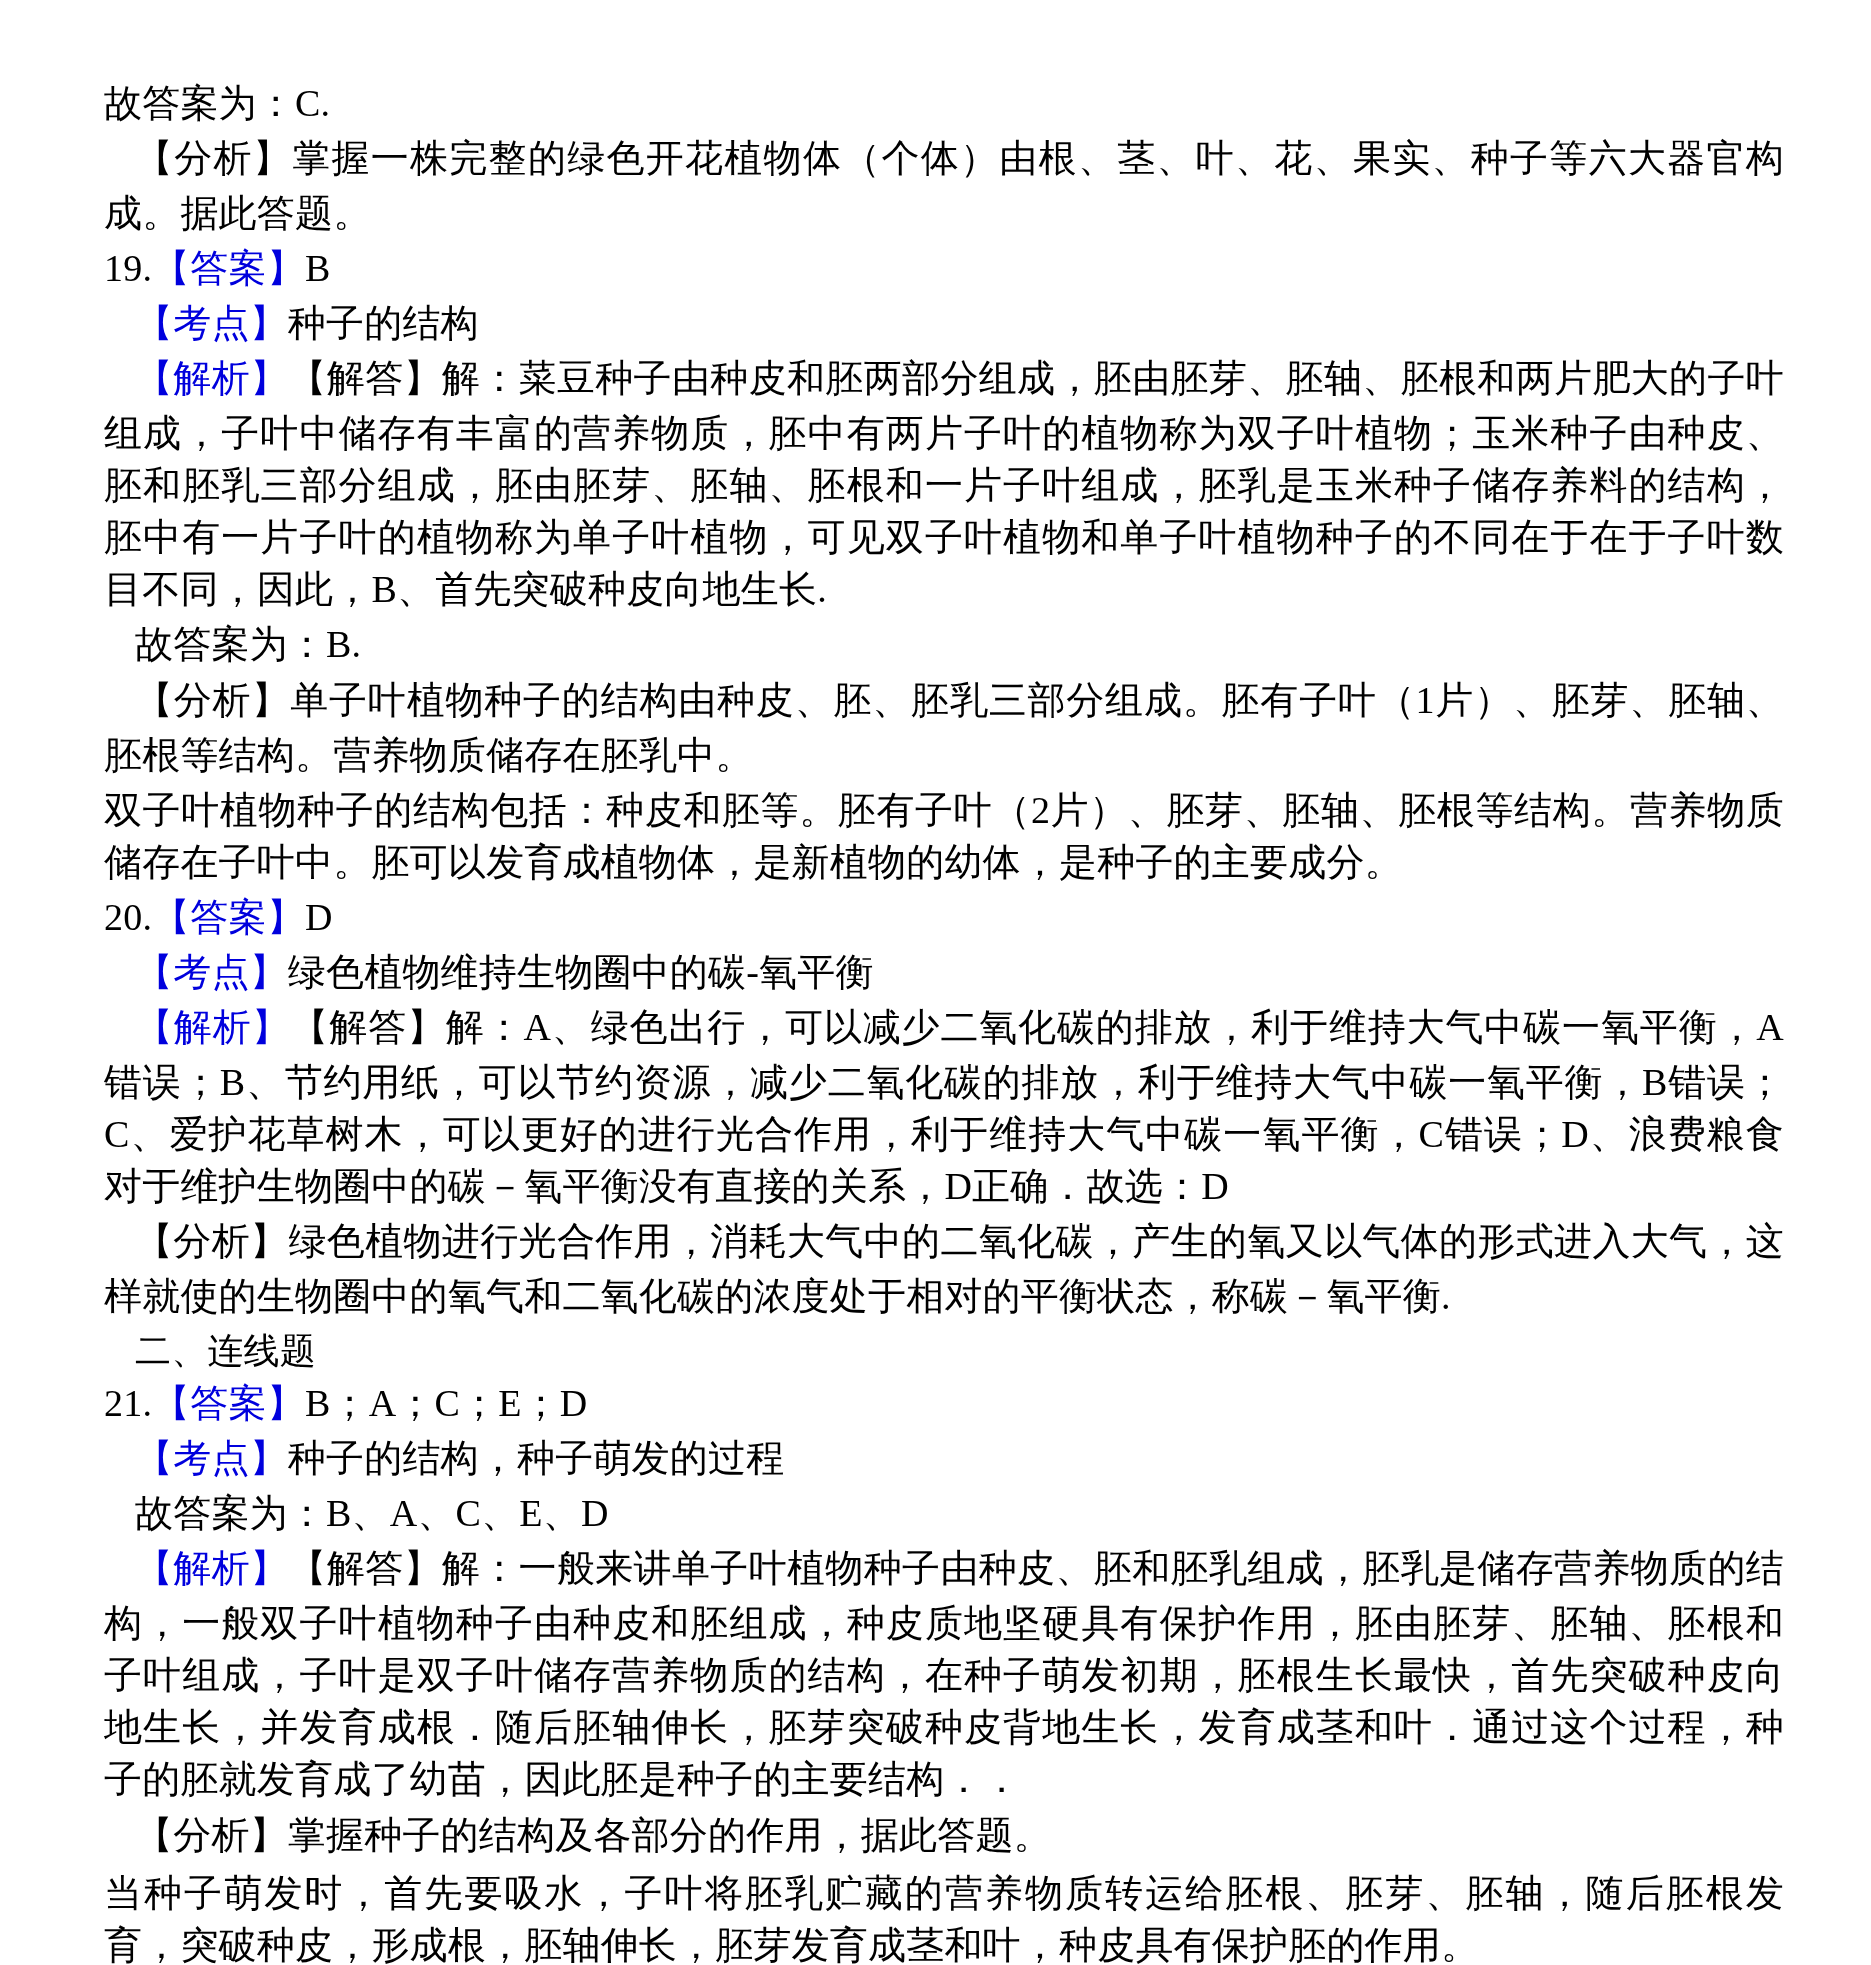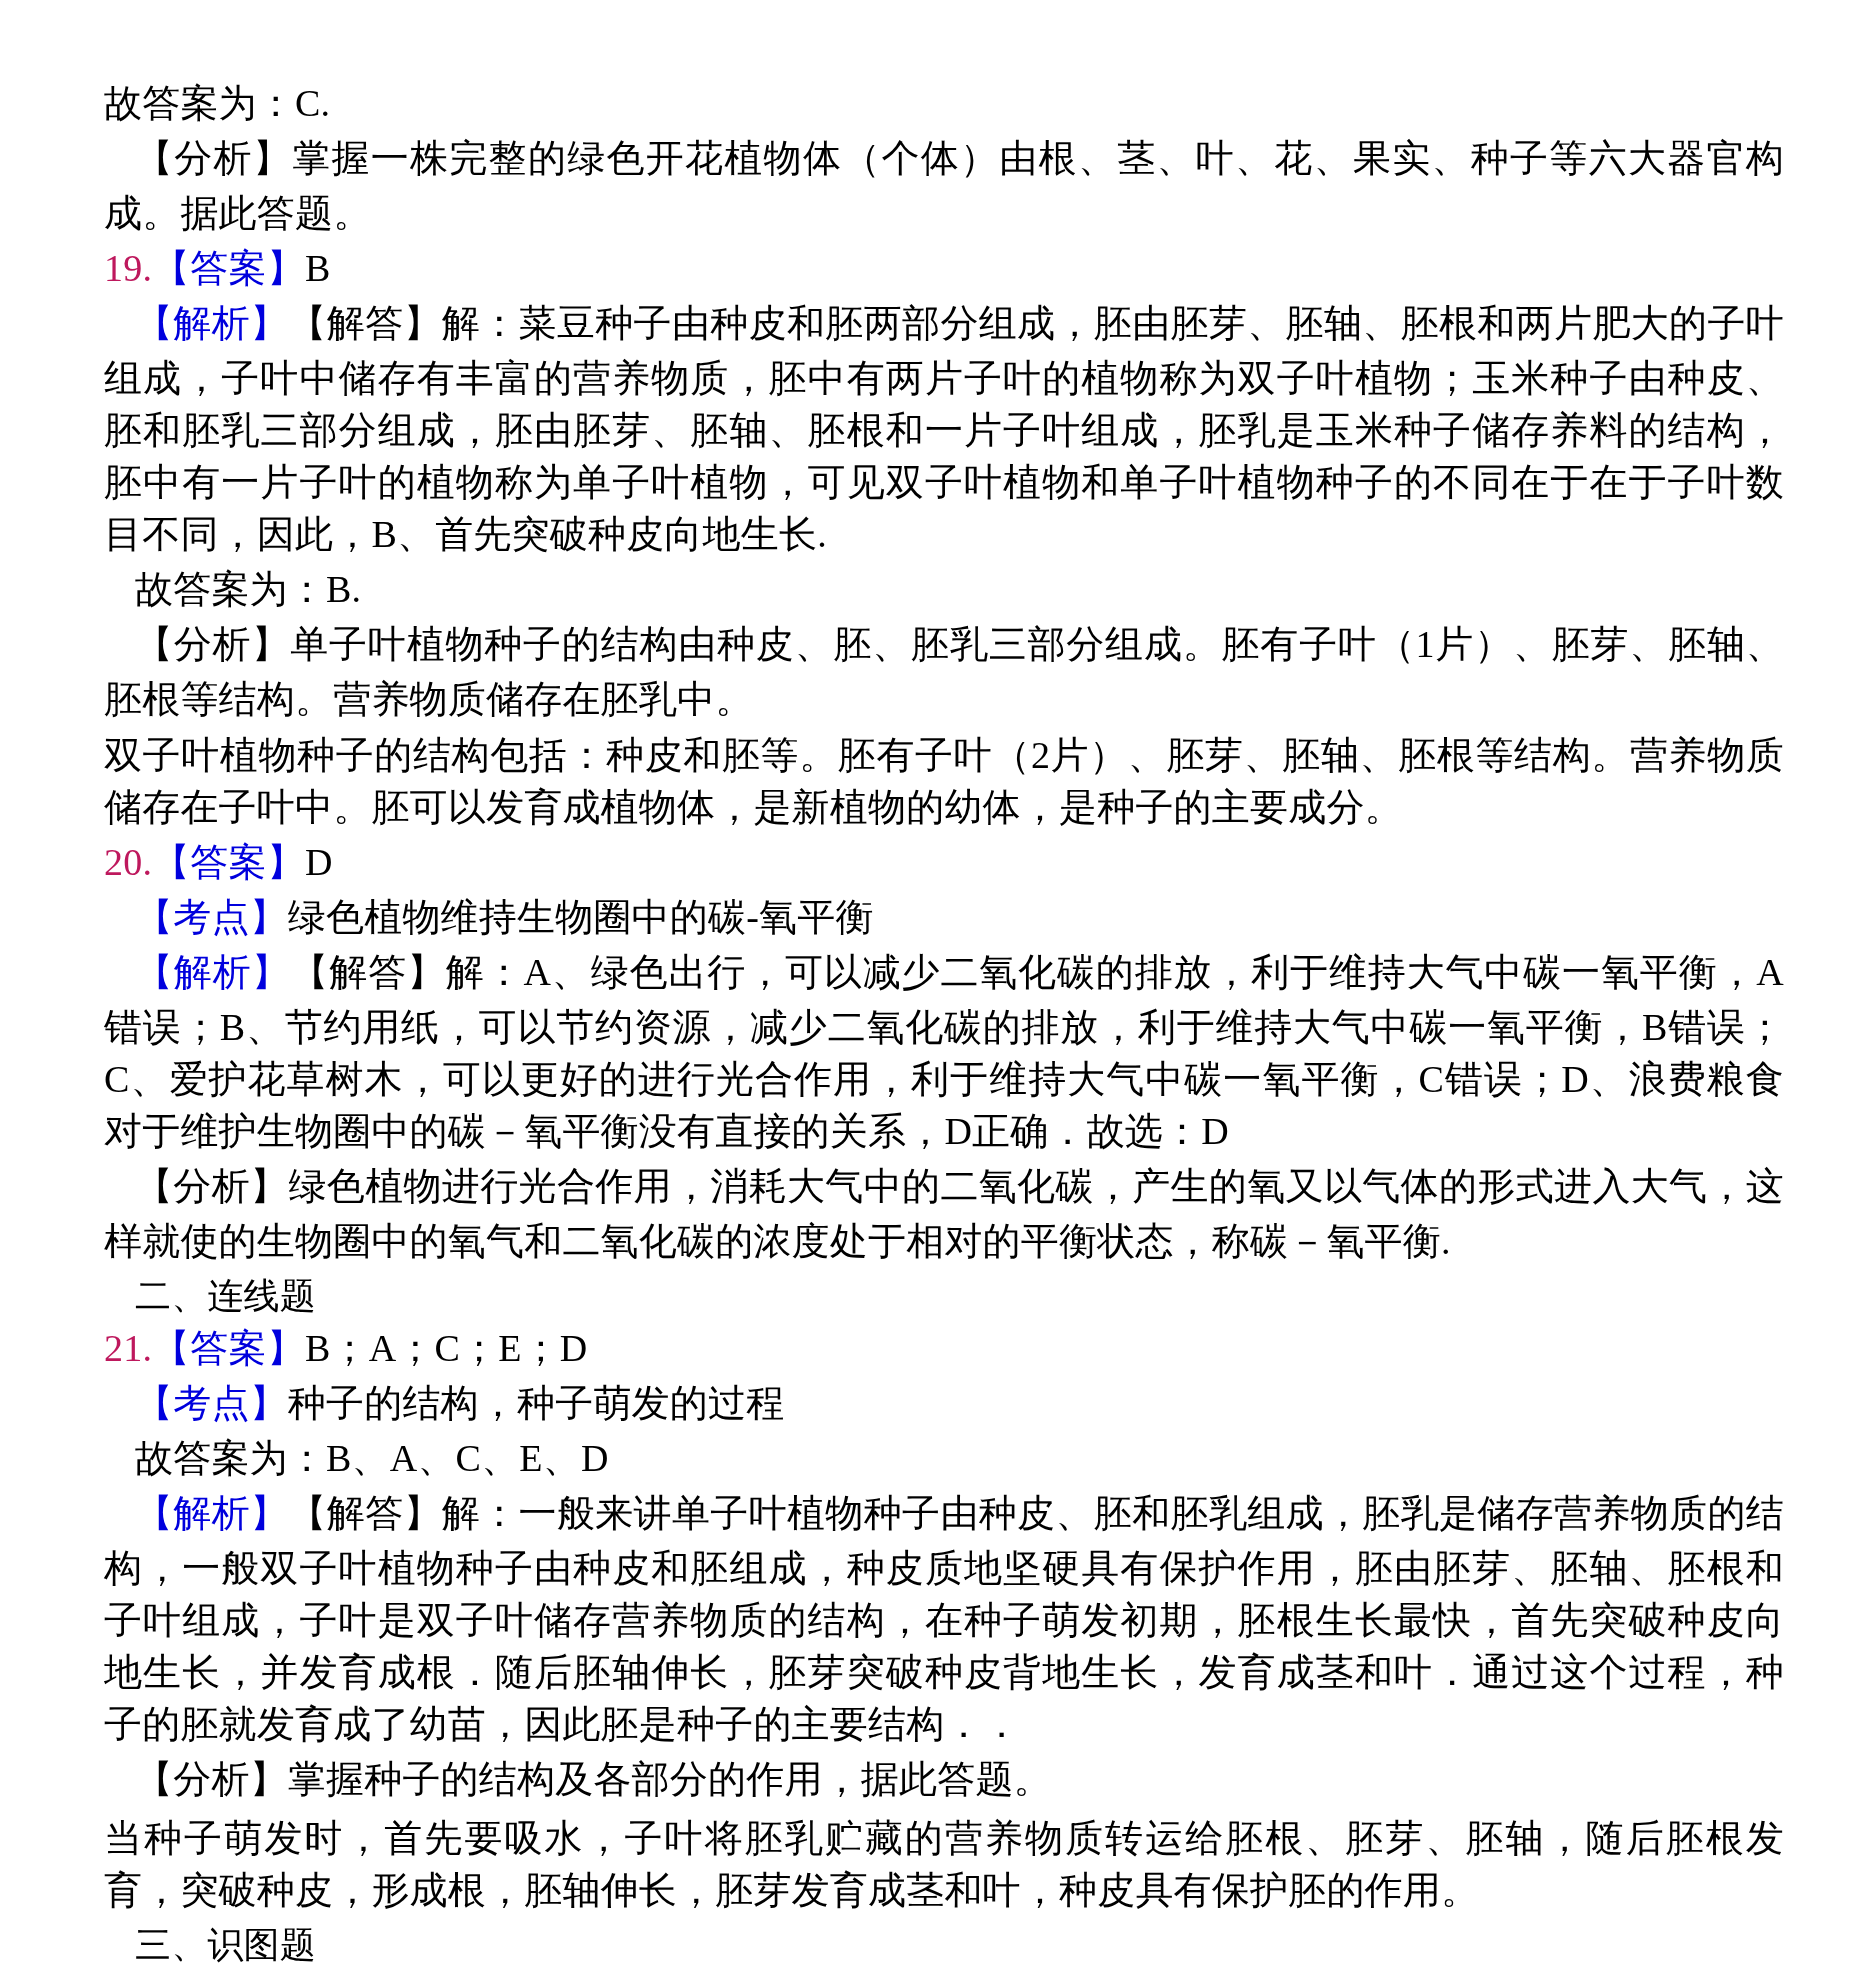--- a/index.html
+++ b/index.html
@@ -44,40 +44,41 @@
   .tag-blue {
     color: #0000DD;
     font-family: "Liberation Serif", "DejaVu Serif", serif;
     text-align: right;
   }
   .tag-black {
     color: #000000;
     font-family: Liberation Mono, monospace;
   }
   .num {
-    color: #be185d;
+    color: #000000;
   }
   
   .section-head {
     font-size: 36px;
     line-height: 52px;
     margin: 0;
     text-indent: 31px;
     letter-spacing: 0.2px;
   }
   .nojustify { text-align: left; }
 </style>
 </head>
 <body>
 
 <div class="page">
   <div class="doc" id="doc-root">
       <p class="para row indent0"><span>故答案为：C.</span></p>
       <p class="para row indent1"><span class="tag-black">【分析】</span><span>掌握一株完整的绿色开花植物体（个体）由根、茎、叶、花、果实、种子等六大器官构成。据此答题。</span></p>
       <p class="para row indent0 nojustify"><span class="num">19.</span><span class="tag-blue">【答案】</span><span>B</span></p>
+      <p class="para row indent1 nojustify"><span class="tag-blue">【考点】</span><span>种子的结构</span></p>
       <p class="para row indent1"><span class="tag-blue">【解析】</span><span class="tag-black">【解答】</span><span>解：菜豆种子由种皮和胚两部分组成，胚由胚芽、胚轴、胚根和两片肥大的子叶组成，子叶中储存有丰富的营养物质，胚中有两片子叶的植物称为双子叶植物；玉米种子由种皮、胚和胚乳三部分组成，胚由胚芽、胚轴、胚根和一片子叶组成，胚乳是玉米种子储存养料的结构，胚中有一片子叶的植物称为单子叶植物，可见双子叶植物和单子叶植物种子的不同在于在于子叶数目不同，因此，B、首先突破种皮向地生长.</span></p>
       <p class="para row indent1"><span>故答案为：B.</span></p>
       <p class="para row indent1"><span class="tag-black">【分析】</span><span>单子叶植物种子的结构由种皮、胚、胚乳三部分组成。胚有子叶（1片）、胚芽、胚轴、胚根等结构。营养物质储存在胚乳中。</span></p>
       <p class="para row indent0"><span>双子叶植物种子的结构包括：种皮和胚等。胚有子叶（2片）、胚芽、胚轴、胚根等结构。营养物质储存在子叶中。胚可以发育成植物体，是新植物的幼体，是种子的主要成分。</span></p>
       <p class="para row indent0 nojustify"><span class="num">20.</span><span class="tag-blue">【答案】</span><span>D</span></p>
       <p class="para row indent1 nojustify"><span class="tag-blue">【考点】</span><span>绿色植物维持生物圈中的碳-氧平衡</span></p>
       <p class="para row indent1"><span class="tag-blue">【解析】</span><span class="tag-black">【解答】</span><span>解：A、绿色出行，可以减少二氧化碳的排放，利于维持大气中碳一氧平衡，A错误；B、节约用纸，可以节约资源，减少二氧化碳的排放，利于维持大气中碳一氧平衡，B错误；C、爱护花草树木，可以更好的进行光合作用，利于维持大气中碳一氧平衡，C错误；D、浪费粮食对于维护生物圈中的碳－氧平衡没有直接的关系，D正确．故选：D</span></p>
       <p class="para row indent1"><span class="tag-black">【分析】</span><span>绿色植物进行光合作用，消耗大气中的二氧化碳，产生的氧又以气体的形式进入大气，这样就使的生物圈中的氧气和二氧化碳的浓度处于相对的平衡状态，称碳－氧平衡.</span></p>
       <p class="section-head row"><span>二、连线题</span></p>
       <p class="para row indent0 nojustify"><span class="num">21.</span><span class="tag-blue">【答案】</span><span>B；A；C；E；D</span></p>

